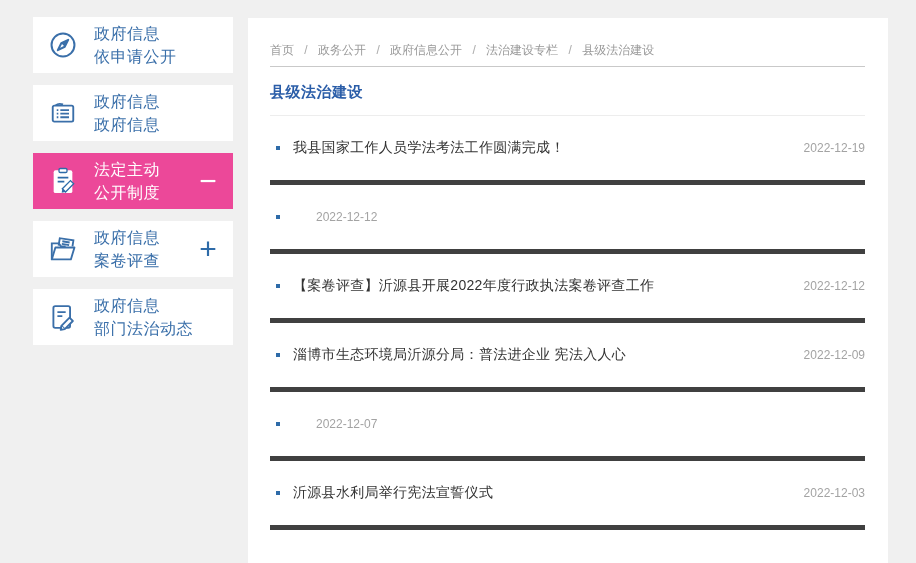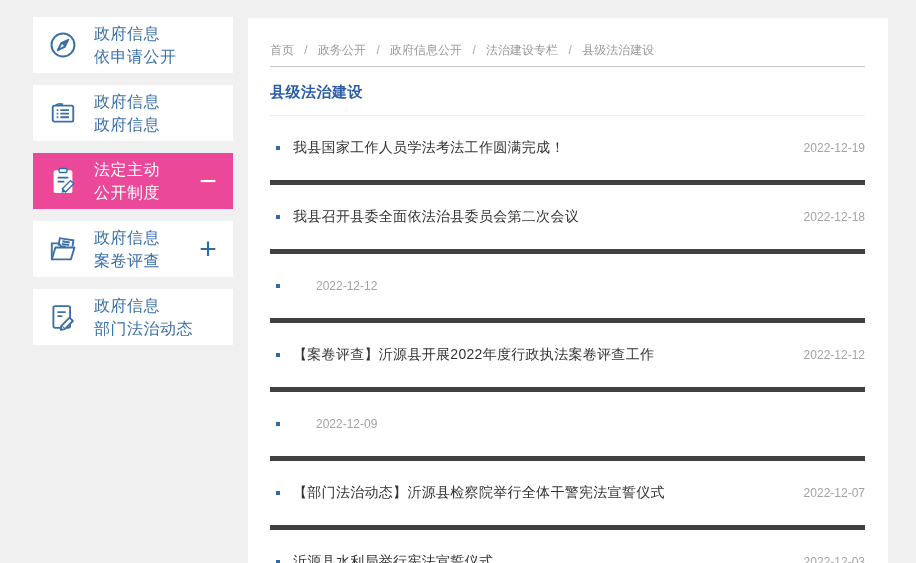--- a/index.html
+++ b/index.html
@@ -149,39 +149,34 @@
   <div class="title-divider"></div>
 
   <ul class="article-list">
     <li class="article-row">
       <span class="bullet"></span>
       <a class="article-title">我县国家工作人员学法考法工作圆满完成！</a>
       <span class="article-date">2022-12-19</span>
     </li>
     <li class="article-row">
       <span class="bullet"></span>
-      <a class="article-title">我县召开县委全面依法治县委员会第二次会议</a>
-      <span class="article-date">2022-12-18</span>
-    </li>
-    <li class="article-row">
-      <span class="bullet"></span>
       <span class="article-date">2022-12-12</span>
     </li>
     <li class="article-row">
       <span class="bullet"></span>
       <a class="article-title">【案卷评查】沂源县开展2022年度行政执法案卷评查工作</a>
       <span class="article-date">2022-12-12</span>
     </li>
     <li class="article-row">
       <span class="bullet"></span>
+      <a class="article-title">淄博市生态环境局沂源分局：普法进企业 宪法入人心</a>
       <span class="article-date">2022-12-09</span>
     </li>
     <li class="article-row">
       <span class="bullet"></span>
-      <a class="article-title">【部门法治动态】沂源县检察院举行全体干警宪法宣誓仪式</a>
       <span class="article-date">2022-12-07</span>
     </li>
     <li class="article-row">
       <span class="bullet"></span>
       <a class="article-title">沂源县水利局举行宪法宣誓仪式</a>
       <span class="article-date">2022-12-03</span>
     </li>
   </ul>
 
 </main>

